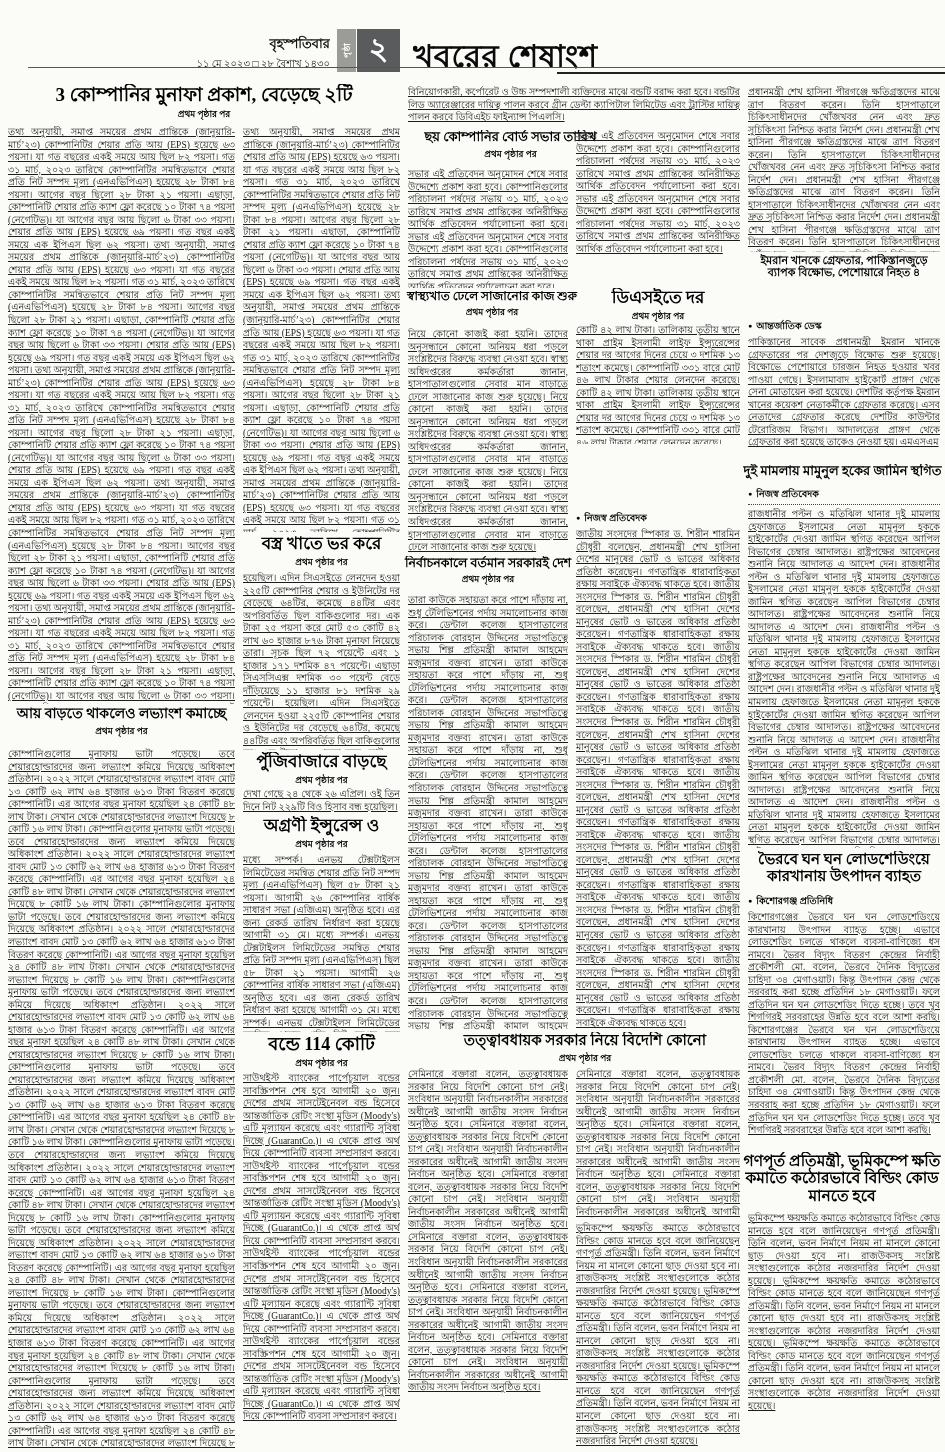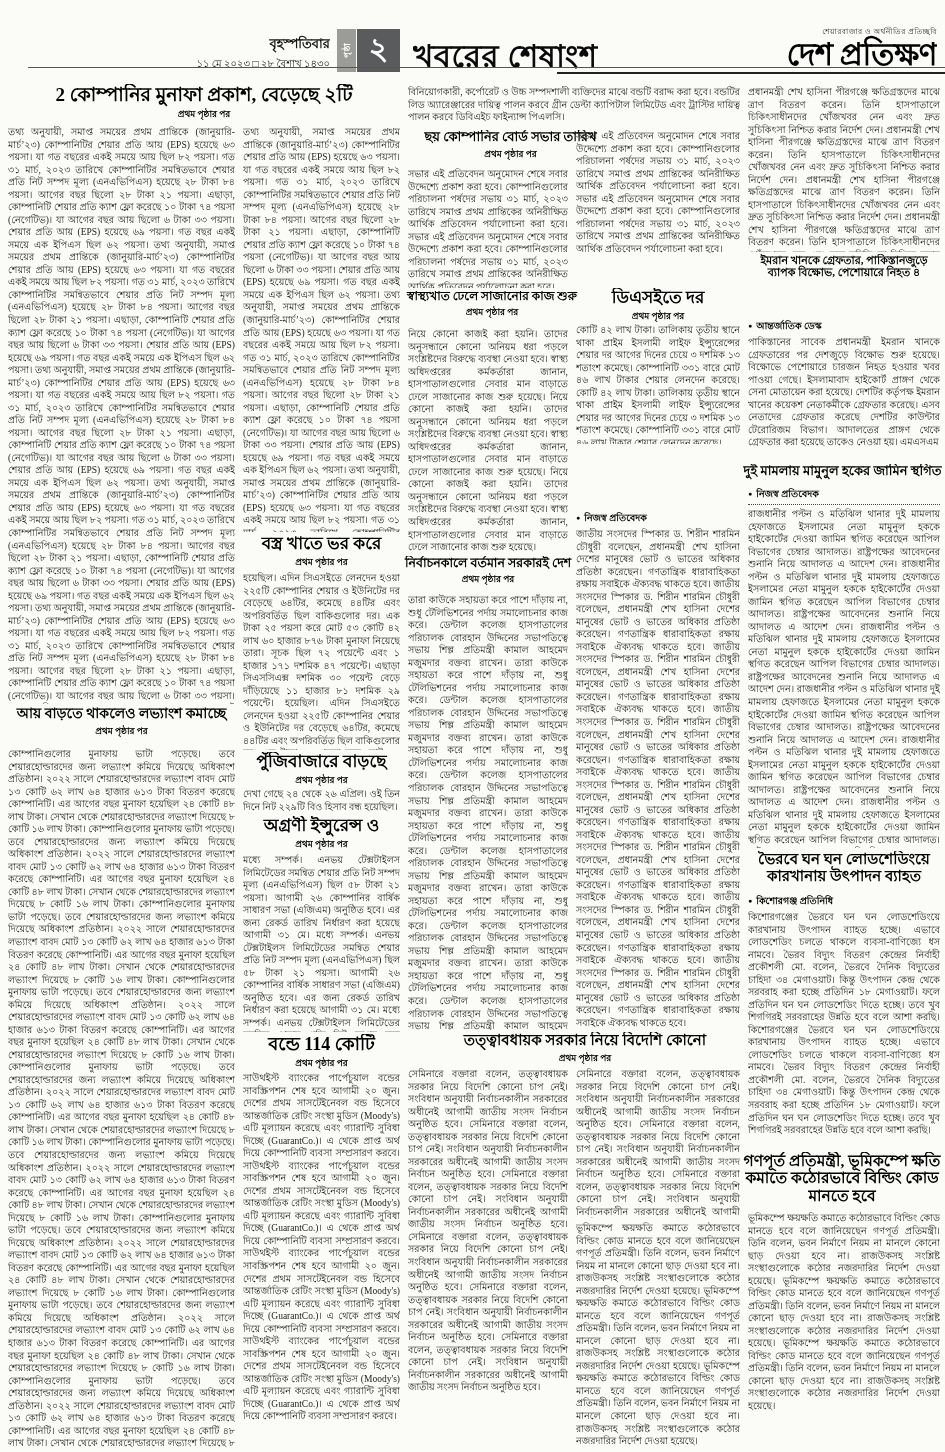--- a/index.html
+++ b/index.html
@@ -5,21 +5,21 @@
   html,body{margin:0;padding:0;background:#d9d9d4;}
   .page{
     position:relative;width:945px;height:1452px;margin:0 auto;
     background:#fbfbf8;color:#141414;
     font-family:"Liberation Serif","DejaVu Serif",serif;
     overflow:hidden;
   }
   .blk{position:absolute;overflow:hidden;}
   .body-text{
     font-size:9.5px;line-height:1.32;text-align:justify;
-    color:#1c1c1c;word-break:break-word;
+    color:#1c1c1c;word-break:break-word;text-decoration:underline;
   }
   .headline{font-weight:bold;text-align:center;line-height:1.12;color:#000;}
   .one-line{white-space:nowrap;}
   .sub{font-size:9px;font-weight:bold;text-align:center;margin-top:2px;color:#000;}
   .byline-row{font-size:9.5px;font-weight:bold;color:#000;display:flex;align-items:center;gap:4px;}
   .bullet{font-size:7px;line-height:1;}
   .rule{position:absolute;background:#222;}
   .dotted{position:absolute;border-top:1px dotted #444;}
   
   .hdr-day{font-weight:bold;font-size:13px;text-align:right;}
@@ -53,30 +53,26 @@
     <span>পৃষ্ঠা</span>
   </div>
   <div class="page-num-box" style="left:357px;top:29px;width:43px;height:43px">
     <span>২</span>
   </div>
 
   <div class="blk" style="left:413px;top:32px;width:260px;height:42px">
     <div class="section-title">খবরের শেষাংশ</div>
   </div>
 
-  <div class="blk" style="left:690px;top:26px;width:247px;height:46px">
-    <div class="brand-tagline">শেয়ারবাজার ও অর্থনীতির প্রতিচ্ছবি</div>
-    <div class="brand">দেশ প্রতিক্ষণ</div>
-  </div>
 
   <div class="rule" style="left:28px;top:67px;width:917px;height:1px;background:#555"></div>
   <div class="rule" style="left:557px;top:72px;width:388px;height:2px"></div>
 
   <div class="blk" style="left:8px;top:84px;width:392px;height:40px">
-    <div class="headline one-line" style="font-size:19px">2 কোম্পানির মুনাফা প্রকাশ, বেড়েছে ২টি</div>
+    <div class="headline one-line" style="font-size:19px">3 কোম্পানির মুনাফা প্রকাশ, বেড়েছে ২টি</div>
     <div class="sub">প্রথম পৃষ্ঠার পর</div>
   </div>
   <div class="blk body-text" style="left:8px;top:126px;width:227px;height:578px">তথ্য অনুযায়ী, সমাপ্ত সময়ের প্রথম প্রান্তিকে (জানুয়ারি-মার্চ’২৩) কোম্পানিটির শেয়ার প্রতি আয় (EPS) হয়েছে ৬৩ পয়সা। যা গত বছরের একই সময়ে আয় ছিল ৮২ পয়সা। গত ৩১ মার্চ, ২০২৩ তারিখে কোম্পানিটির সমন্বিতভাবে শেয়ার প্রতি নিট সম্পদ মূল্য (এনএভিপিএস) হয়েছে ২৮ টাকা ৮৪ পয়সা। আগের বছর ছিলো ২৮ টাকা ২১ পয়সা। এছাড়া, কোম্পানিটি শেয়ার প্রতি ক্যাশ ফ্লো করেছে ১০ টাকা ৭৪ পয়সা (নেগেটিভ)। যা আগের বছর আয় ছিলো ৬ টাকা ৩৩ পয়সা। শেয়ার প্রতি আয় (EPS) হয়েছে ৬৯ পয়সা। গত বছর একই সময়ে এক ইপিএস ছিল ৬২ পয়সা। তথ্য অনুযায়ী, সমাপ্ত সময়ের প্রথম প্রান্তিকে (জানুয়ারি-মার্চ’২৩) কোম্পানিটির শেয়ার প্রতি আয় (EPS) হয়েছে ৬৩ পয়সা। যা গত বছরের একই সময়ে আয় ছিল ৮২ পয়সা। গত ৩১ মার্চ, ২০২৩ তারিখে কোম্পানিটির সমন্বিতভাবে শেয়ার প্রতি নিট সম্পদ মূল্য (এনএভিপিএস) হয়েছে ২৮ টাকা ৮৪ পয়সা। আগের বছর ছিলো ২৮ টাকা ২১ পয়সা। এছাড়া, কোম্পানিটি শেয়ার প্রতি ক্যাশ ফ্লো করেছে ১০ টাকা ৭৪ পয়সা (নেগেটিভ)। যা আগের বছর আয় ছিলো ৬ টাকা ৩৩ পয়সা। শেয়ার প্রতি আয় (EPS) হয়েছে ৬৯ পয়সা। গত বছর একই সময়ে এক ইপিএস ছিল ৬২ পয়সা। তথ্য অনুযায়ী, সমাপ্ত সময়ের প্রথম প্রান্তিকে (জানুয়ারি-মার্চ’২৩) কোম্পানিটির শেয়ার প্রতি আয় (EPS) হয়েছে ৬৩ পয়সা। যা গত বছরের একই সময়ে আয় ছিল ৮২ পয়সা। গত ৩১ মার্চ, ২০২৩ তারিখে কোম্পানিটির সমন্বিতভাবে শেয়ার প্রতি নিট সম্পদ মূল্য (এনএভিপিএস) হয়েছে ২৮ টাকা ৮৪ পয়সা। আগের বছর ছিলো ২৮ টাকা ২১ পয়সা। এছাড়া, কোম্পানিটি শেয়ার প্রতি ক্যাশ ফ্লো করেছে ১০ টাকা ৭৪ পয়সা (নেগেটিভ)। যা আগের বছর আয় ছিলো ৬ টাকা ৩৩ পয়সা। শেয়ার প্রতি আয় (EPS) হয়েছে ৬৯ পয়সা। গত বছর একই সময়ে এক ইপিএস ছিল ৬২ পয়সা। তথ্য অনুযায়ী, সমাপ্ত সময়ের প্রথম প্রান্তিকে (জানুয়ারি-মার্চ’২৩) কোম্পানিটির শেয়ার প্রতি আয় (EPS) হয়েছে ৬৩ পয়সা। যা গত বছরের একই সময়ে আয় ছিল ৮২ পয়সা। গত ৩১ মার্চ, ২০২৩ তারিখে কোম্পানিটির সমন্বিতভাবে শেয়ার প্রতি নিট সম্পদ মূল্য (এনএভিপিএস) হয়েছে ২৮ টাকা ৮৪ পয়সা। আগের বছর ছিলো ২৮ টাকা ২১ পয়সা। এছাড়া, কোম্পানিটি শেয়ার প্রতি ক্যাশ ফ্লো করেছে ১০ টাকা ৭৪ পয়সা (নেগেটিভ)। যা আগের বছর আয় ছিলো ৬ টাকা ৩৩ পয়সা। শেয়ার প্রতি আয় (EPS) হয়েছে ৬৯ পয়সা। গত বছর একই সময়ে এক ইপিএস ছিল ৬২ পয়সা। তথ্য অনুযায়ী, সমাপ্ত সময়ের প্রথম প্রান্তিকে (জানুয়ারি-মার্চ’২৩) কোম্পানিটির শেয়ার প্রতি আয় (EPS) হয়েছে ৬৩ পয়সা। যা গত বছরের একই সময়ে আয় ছিল ৮২ পয়সা। গত ৩১ মার্চ, ২০২৩ তারিখে কোম্পানিটির সমন্বিতভাবে শেয়ার প্রতি নিট সম্পদ মূল্য (এনএভিপিএস) হয়েছে ২৮ টাকা ৮৪ পয়সা। আগের বছর ছিলো ২৮ টাকা ২১ পয়সা। এছাড়া, কোম্পানিটি শেয়ার প্রতি ক্যাশ ফ্লো করেছে ১০ টাকা ৭৪ পয়সা (নেগেটিভ)। যা আগের বছর আয় ছিলো ৬ টাকা ৩৩ পয়সা। শেয়ার প্রতি আয় (EPS) হয়েছে ৬৯ পয়সা। গত বছর একই সময়ে এক ইপিএস ছিল ৬২ পয়সা।</div>
   <div class="blk body-text" style="left:243px;top:126px;width:157px;height:406px">তথ্য অনুযায়ী, সমাপ্ত সময়ের প্রথম প্রান্তিকে (জানুয়ারি-মার্চ’২৩) কোম্পানিটির শেয়ার প্রতি আয় (EPS) হয়েছে ৬৩ পয়সা। যা গত বছরের একই সময়ে আয় ছিল ৮২ পয়সা। গত ৩১ মার্চ, ২০২৩ তারিখে কোম্পানিটির সমন্বিতভাবে শেয়ার প্রতি নিট সম্পদ মূল্য (এনএভিপিএস) হয়েছে ২৮ টাকা ৮৪ পয়সা। আগের বছর ছিলো ২৮ টাকা ২১ পয়সা। এছাড়া, কোম্পানিটি শেয়ার প্রতি ক্যাশ ফ্লো করেছে ১০ টাকা ৭৪ পয়সা (নেগেটিভ)। যা আগের বছর আয় ছিলো ৬ টাকা ৩৩ পয়সা। শেয়ার প্রতি আয় (EPS) হয়েছে ৬৯ পয়সা। গত বছর একই সময়ে এক ইপিএস ছিল ৬২ পয়সা। তথ্য অনুযায়ী, সমাপ্ত সময়ের প্রথম প্রান্তিকে (জানুয়ারি-মার্চ’২৩) কোম্পানিটির শেয়ার প্রতি আয় (EPS) হয়েছে ৬৩ পয়সা। যা গত বছরের একই সময়ে আয় ছিল ৮২ পয়সা। গত ৩১ মার্চ, ২০২৩ তারিখে কোম্পানিটির সমন্বিতভাবে শেয়ার প্রতি নিট সম্পদ মূল্য (এনএভিপিএস) হয়েছে ২৮ টাকা ৮৪ পয়সা। আগের বছর ছিলো ২৮ টাকা ২১ পয়সা। এছাড়া, কোম্পানিটি শেয়ার প্রতি ক্যাশ ফ্লো করেছে ১০ টাকা ৭৪ পয়সা (নেগেটিভ)। যা আগের বছর আয় ছিলো ৬ টাকা ৩৩ পয়সা। শেয়ার প্রতি আয় (EPS) হয়েছে ৬৯ পয়সা। গত বছর একই সময়ে এক ইপিএস ছিল ৬২ পয়সা। তথ্য অনুযায়ী, সমাপ্ত সময়ের প্রথম প্রান্তিকে (জানুয়ারি-মার্চ’২৩) কোম্পানিটির শেয়ার প্রতি আয় (EPS) হয়েছে ৬৩ পয়সা। যা গত বছরের একই সময়ে আয় ছিল ৮২ পয়সা। গত ৩১ মার্চ, ২০২৩ তারিখে কোম্পানিটির সমন্বিতভাবে শেয়ার প্রতি নিট সম্পদ মূল্য (এনএভিপিএস) হয়েছে ২৮ টাকা ৮৪ পয়সা। আগের বছর ছিলো ২৮ টাকা ২১ পয়সা। এছাড়া, কোম্পানিটি শেয়ার প্রতি ক্যাশ ফ্লো করেছে ১০ টাকা ৭৪ পয়সা (নেগেটিভ)। যা আগের বছর আয় ছিলো ৬ টাকা ৩৩ পয়সা। শেয়ার প্রতি আয় (EPS) হয়েছে ৬৯ পয়সা। গত বছর একই সময়ে এক ইপিএস ছিল ৬২ পয়সা।</div>
 
   <div class="blk" style="left:8px;top:706px;width:227px;height:40px">
     <div class="headline one-line" style="font-size:14px">আয় বাড়তে থাকলেও লভ্যাংশ কমাচ্ছে</div>
     <div class="sub">প্রথম পৃষ্ঠার পর</div>
   </div>
   <div class="blk body-text" style="left:8px;top:748px;width:227px;height:700px">কোম্পানিগুলোর মুনাফায় ভাটা পড়েছে। তবে শেয়ারহোল্ডারদের জন্য লভ্যাংশ কমিয়ে দিয়েছে অধিকাংশ প্রতিষ্ঠান। ২০২২ সালে শেয়ারহোল্ডারদের লভ্যাংশ বাবদ মোট ১৩ কোটি ৬২ লাখ ৬৪ হাজার ৬১৩ টাকা বিতরণ করেছে কোম্পানিটি। এর আগের বছর মুনাফা হয়েছিল ২৪ কোটি ৪৮ লাখ টাকা। সেখান থেকে শেয়ারহোল্ডারদের লভ্যাংশ দিয়েছে ৮ কোটি ১৬ লাখ টাকা। কোম্পানিগুলোর মুনাফায় ভাটা পড়েছে। তবে শেয়ারহোল্ডারদের জন্য লভ্যাংশ কমিয়ে দিয়েছে অধিকাংশ প্রতিষ্ঠান। ২০২২ সালে শেয়ারহোল্ডারদের লভ্যাংশ বাবদ মোট ১৩ কোটি ৬২ লাখ ৬৪ হাজার ৬১৩ টাকা বিতরণ করেছে কোম্পানিটি। এর আগের বছর মুনাফা হয়েছিল ২৪ কোটি ৪৮ লাখ টাকা। সেখান থেকে শেয়ারহোল্ডারদের লভ্যাংশ দিয়েছে ৮ কোটি ১৬ লাখ টাকা। কোম্পানিগুলোর মুনাফায় ভাটা পড়েছে। তবে শেয়ারহোল্ডারদের জন্য লভ্যাংশ কমিয়ে দিয়েছে অধিকাংশ প্রতিষ্ঠান। ২০২২ সালে শেয়ারহোল্ডারদের লভ্যাংশ বাবদ মোট ১৩ কোটি ৬২ লাখ ৬৪ হাজার ৬১৩ টাকা বিতরণ করেছে কোম্পানিটি। এর আগের বছর মুনাফা হয়েছিল ২৪ কোটি ৪৮ লাখ টাকা। সেখান থেকে শেয়ারহোল্ডারদের লভ্যাংশ দিয়েছে ৮ কোটি ১৬ লাখ টাকা। কোম্পানিগুলোর মুনাফায় ভাটা পড়েছে। তবে শেয়ারহোল্ডারদের জন্য লভ্যাংশ কমিয়ে দিয়েছে অধিকাংশ প্রতিষ্ঠান। ২০২২ সালে শেয়ারহোল্ডারদের লভ্যাংশ বাবদ মোট ১৩ কোটি ৬২ লাখ ৬৪ হাজার ৬১৩ টাকা বিতরণ করেছে কোম্পানিটি। এর আগের বছর মুনাফা হয়েছিল ২৪ কোটি ৪৮ লাখ টাকা। সেখান থেকে শেয়ারহোল্ডারদের লভ্যাংশ দিয়েছে ৮ কোটি ১৬ লাখ টাকা। কোম্পানিগুলোর মুনাফায় ভাটা পড়েছে। তবে শেয়ারহোল্ডারদের জন্য লভ্যাংশ কমিয়ে দিয়েছে অধিকাংশ প্রতিষ্ঠান। ২০২২ সালে শেয়ারহোল্ডারদের লভ্যাংশ বাবদ মোট ১৩ কোটি ৬২ লাখ ৬৪ হাজার ৬১৩ টাকা বিতরণ করেছে কোম্পানিটি। এর আগের বছর মুনাফা হয়েছিল ২৪ কোটি ৪৮ লাখ টাকা। সেখান থেকে শেয়ারহোল্ডারদের লভ্যাংশ দিয়েছে ৮ কোটি ১৬ লাখ টাকা। কোম্পানিগুলোর মুনাফায় ভাটা পড়েছে। তবে শেয়ারহোল্ডারদের জন্য লভ্যাংশ কমিয়ে দিয়েছে অধিকাংশ প্রতিষ্ঠান। ২০২২ সালে শেয়ারহোল্ডারদের লভ্যাংশ বাবদ মোট ১৩ কোটি ৬২ লাখ ৬৪ হাজার ৬১৩ টাকা বিতরণ করেছে কোম্পানিটি। এর আগের বছর মুনাফা হয়েছিল ২৪ কোটি ৪৮ লাখ টাকা। সেখান থেকে শেয়ারহোল্ডারদের লভ্যাংশ দিয়েছে ৮ কোটি ১৬ লাখ টাকা। কোম্পানিগুলোর মুনাফায় ভাটা পড়েছে। তবে শেয়ারহোল্ডারদের জন্য লভ্যাংশ কমিয়ে দিয়েছে অধিকাংশ প্রতিষ্ঠান। ২০২২ সালে শেয়ারহোল্ডারদের লভ্যাংশ বাবদ মোট ১৩ কোটি ৬২ লাখ ৬৪ হাজার ৬১৩ টাকা বিতরণ করেছে কোম্পানিটি। এর আগের বছর মুনাফা হয়েছিল ২৪ কোটি ৪৮ লাখ টাকা। সেখান থেকে শেয়ারহোল্ডারদের লভ্যাংশ দিয়েছে ৮ কোটি ১৬ লাখ টাকা। কোম্পানিগুলোর মুনাফায় ভাটা পড়েছে। তবে শেয়ারহোল্ডারদের জন্য লভ্যাংশ কমিয়ে দিয়েছে অধিকাংশ প্রতিষ্ঠান। ২০২২ সালে শেয়ারহোল্ডারদের লভ্যাংশ বাবদ মোট ১৩ কোটি ৬২ লাখ ৬৪ হাজার ৬১৩ টাকা বিতরণ করেছে কোম্পানিটি। এর আগের বছর মুনাফা হয়েছিল ২৪ কোটি ৪৮ লাখ টাকা। সেখান থেকে শেয়ারহোল্ডারদের লভ্যাংশ দিয়েছে ৮ কোটি ১৬ লাখ টাকা। কোম্পানিগুলোর মুনাফায় ভাটা পড়েছে। তবে শেয়ারহোল্ডারদের জন্য লভ্যাংশ কমিয়ে দিয়েছে অধিকাংশ প্রতিষ্ঠান। ২০২২ সালে শেয়ারহোল্ডারদের লভ্যাংশ বাবদ মোট ১৩ কোটি ৬২ লাখ ৬৪ হাজার ৬১৩ টাকা বিতরণ করেছে কোম্পানিটি। এর আগের বছর মুনাফা হয়েছিল ২৪ কোটি ৪৮ লাখ টাকা। সেখান থেকে শেয়ারহোল্ডারদের লভ্যাংশ দিয়েছে ৮ কোটি ১৬ লাখ টাকা।</div>

